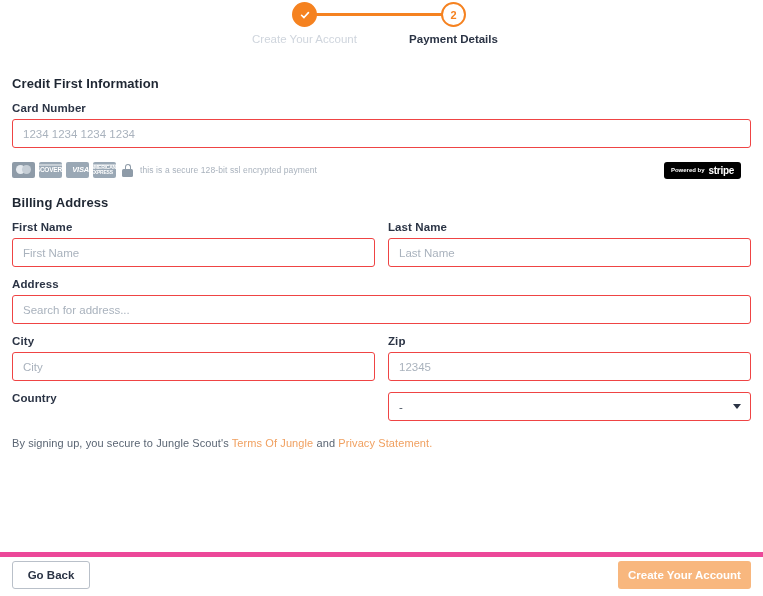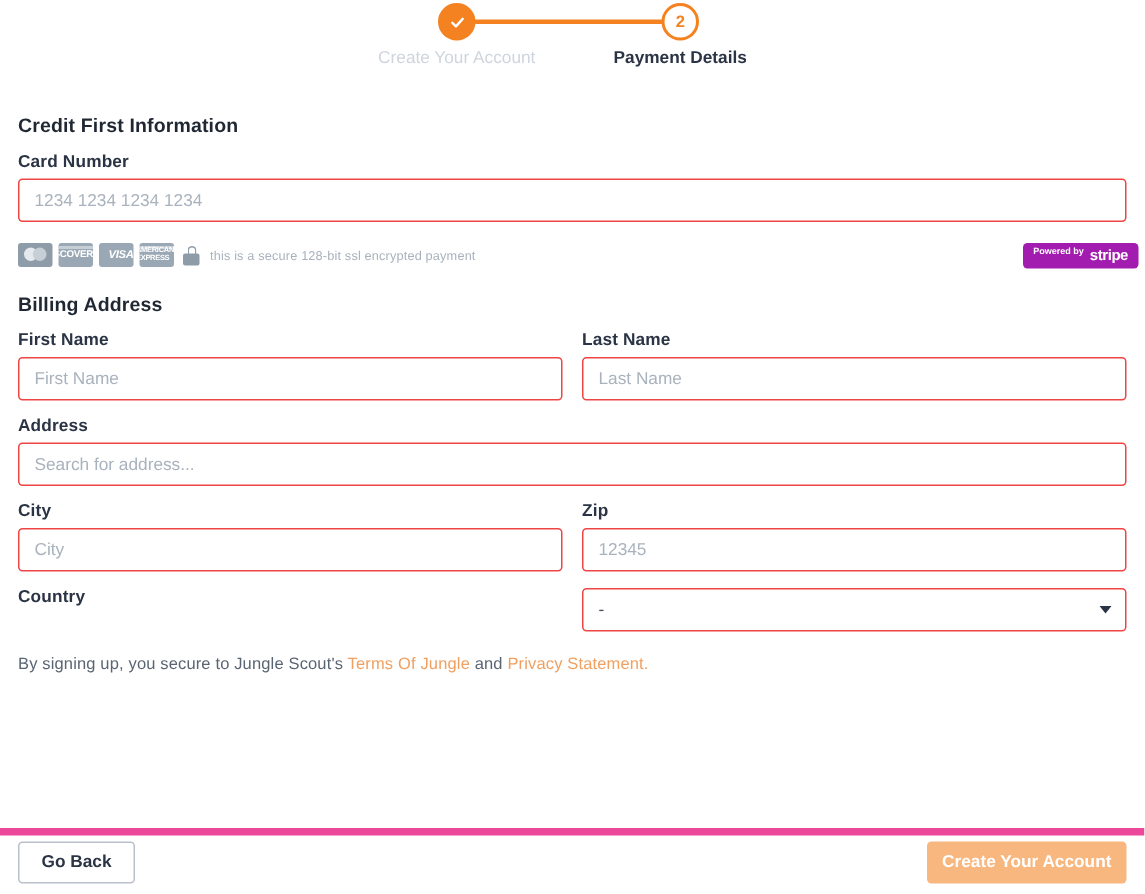--- a/index.html
+++ b/index.html
@@ -115,23 +115,23 @@
   }
   .lock-sh {
     position: absolute; top: 0; left: 2.5px;
     width: 6px; height: 6px; border: 1.6px solid #8e9ba8;
     border-bottom: none; border-radius: 3px 3px 0 0;
   }
   .secure-text {
     margin-left: 7px; font-size: 8.5px; color: #a9b2bd; letter-spacing: .1px;
   }
   .stripe-badge {
-    position: absolute; right: 4px;
-    display: flex; gap: 4px;
-    background: #a21caf; border-radius: 3px; padding: 3px 7px;
+    position: absolute; right: 22px;
+    display: flex; align-items: center; gap: 4px;
+    background: #000000; border-radius: 3px; padding: 3px 7px;
   }
   .stripe-badge .pb { font-size: 6px; font-weight: bold; color: #ffffff; }
   .stripe-badge .sw { font-size: 10px; font-weight: bold; color: #ffffff; letter-spacing: -.3px; }
 
   
   .legal {
     margin-top: 16px; font-size: 11px; color: #5a6573; letter-spacing: .1px;
   }
   .legal a { color: #f0a060; text-decoration: none; }
 

